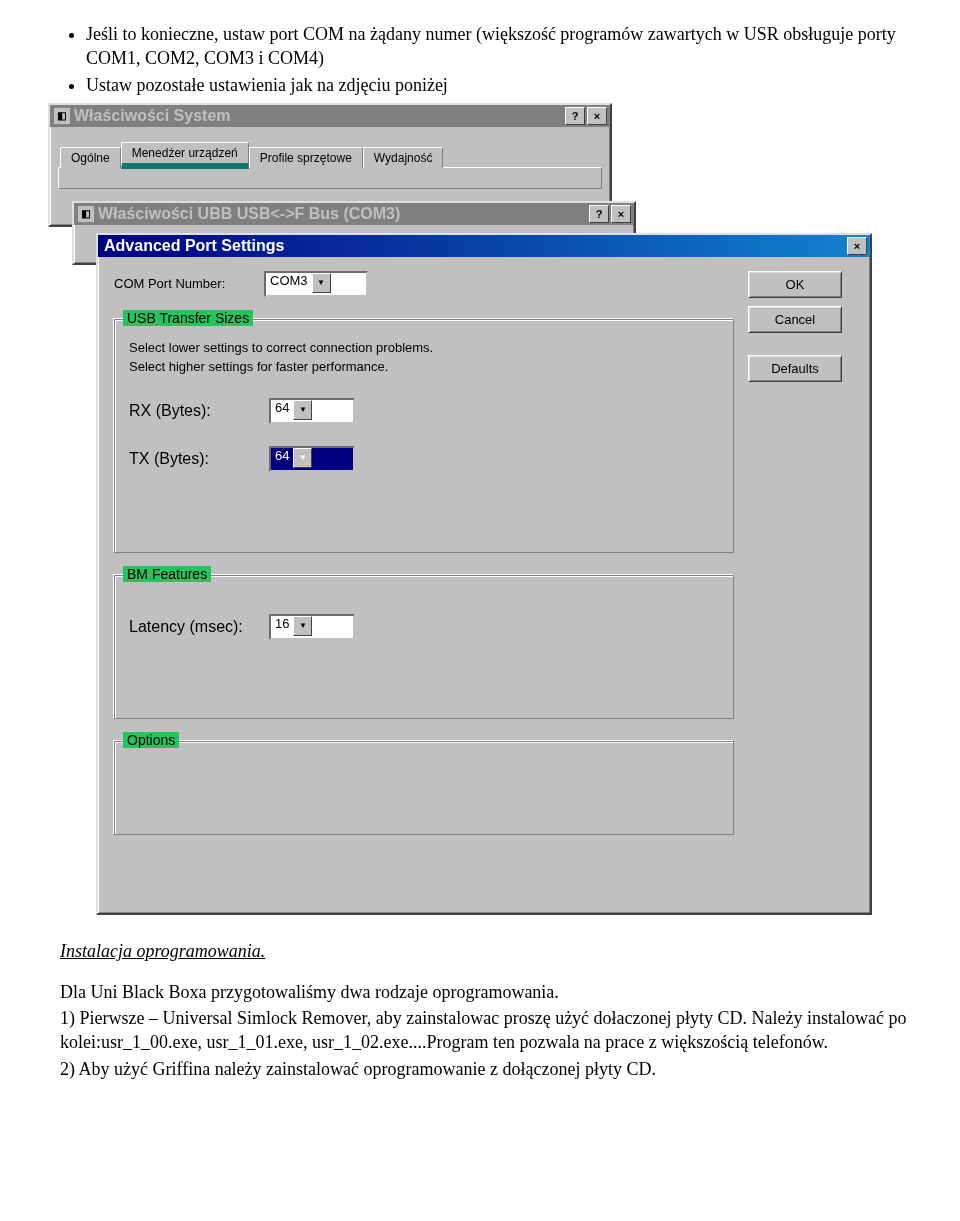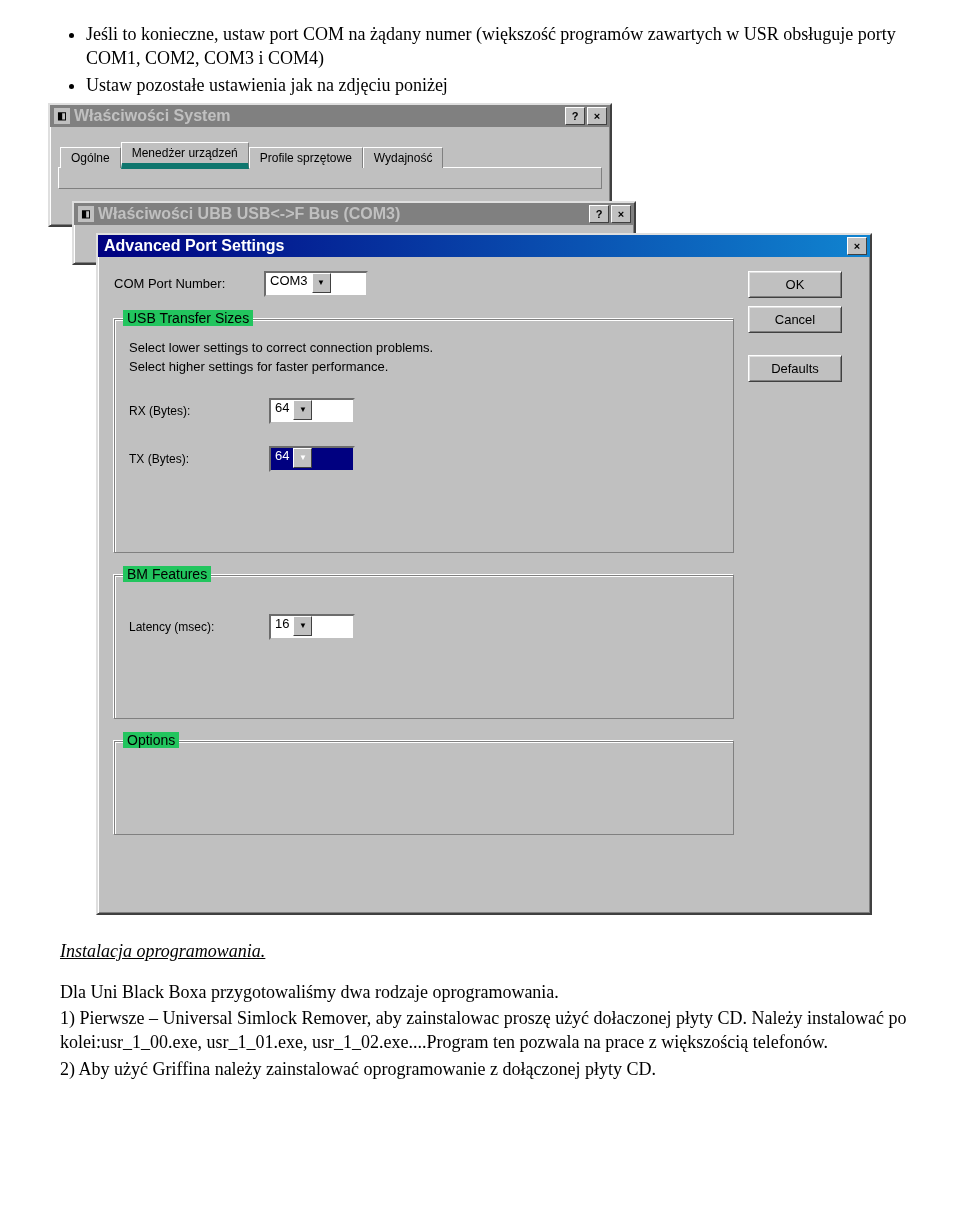--- a/index.html
+++ b/index.html
@@ -188,21 +188,21 @@
   }
   .helptext {
     font-size: 13px;
     margin: 2px 0 4px 0;
   }
   .gb-row {
     display: flex;
     align-items: center;
     margin-top: 14px;
   }
-  .gb-row .rlabel { width: 140px; font-size: 12px; }
+  .gb-row .rlabel { width: 140px; font-size: 16px; }
   .checkbox {
     width: 14px; height: 14px;
     background: #fff;
     border: 2px inset #c0c0c0;
     display: inline-block;
   }
 
   .instal-head {
     font-style: italic;
     text-decoration: underline;

